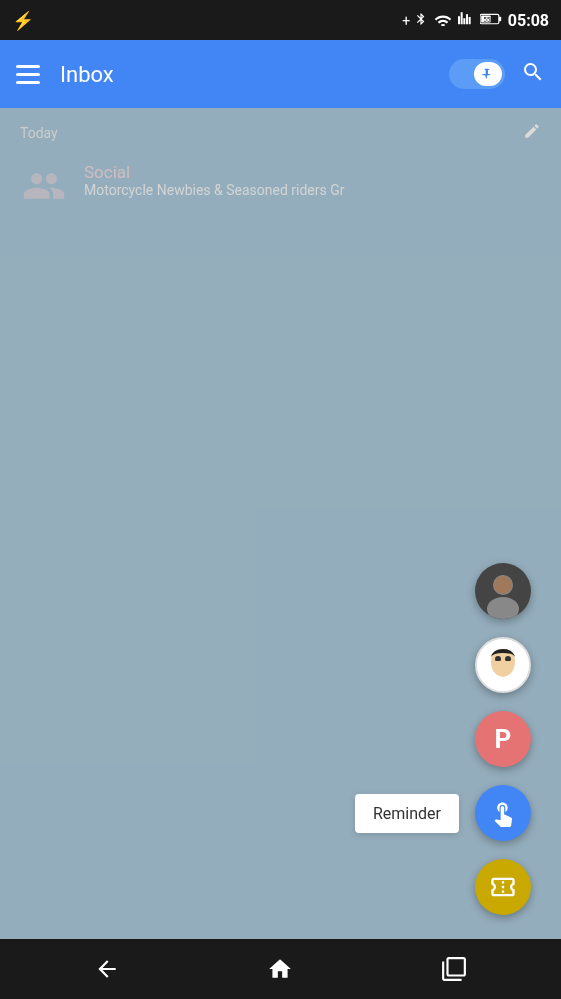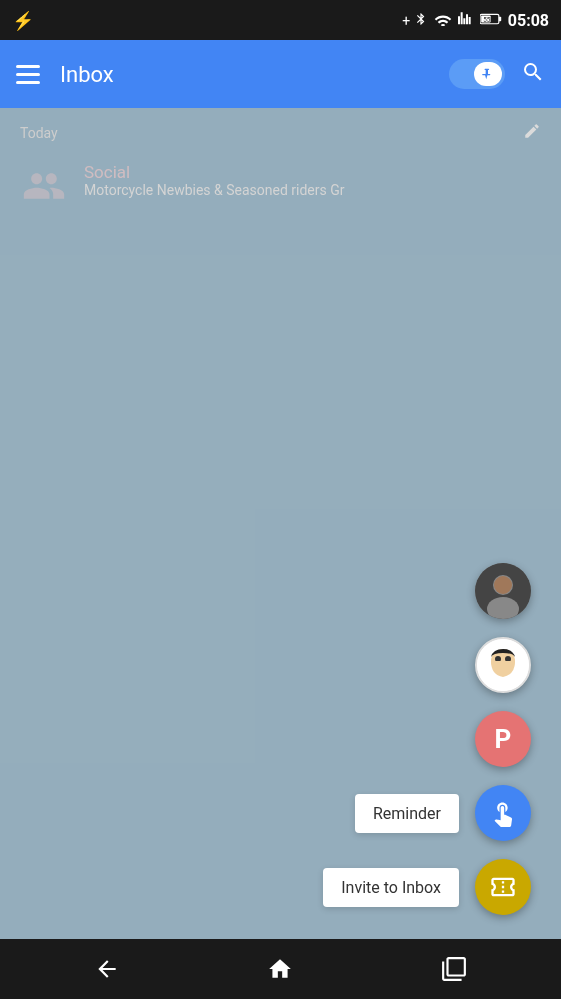--- a/index.html
+++ b/index.html
@@ -388,21 +388,20 @@
     <div class="fab-row">
       <div class="fab-label">Reminder</div>
       <div class="fab-btn blue-hand">
         <svg width="28" height="28" viewBox="0 0 24 24" fill="white">
           <path d="M9 11.24V7.5C9 6.12 10.12 5 11.5 5S14 6.12 14 7.5v3.74c1.21-.81 2-2.18 2-3.74C16 5.01 13.99 3 11.5 3S7 5.01 7 7.5c0 1.56.79 2.93 2 3.74zm9.84 4.63l-4.54-2.26c-.17-.07-.35-.11-.54-.11H13v-6c0-.83-.67-1.5-1.5-1.5S10 6.67 10 7.5v10.74c-3.6-.76-3.54-.75-3.67-.75-.31 0-.59.13-.79.33l-.79.8 4.94 4.94c.27.27.65.44 1.06.44h6.79c.75 0 1.33-.55 1.44-1.28l.75-5.27c.01-.07.02-.14.02-.2 0-.62-.38-1.16-.91-1.38z"></path>
         </svg>
       </div>
     </div>
 
     <div class="fab-row">
-      <div class="fab-label">Invite to Inbox</div>
       <div class="fab-btn gold-ticket">
         <svg width="28" height="28" viewBox="0 0 24 24" fill="white">
           <path d="M22 10V6c0-1.1-.9-2-2-2H4c-1.1 0-2 .9-2 2v4c1.1 0 2 .9 2 2s-.9 2-2 2v4c0 1.1.9 2 2 2h16c1.1 0 2-.9 2-2v-4c-1.1 0-2-.9-2-2s.9-2 2-2zm-2-1.46c-1.19.69-2 1.99-2 3.46s.81 2.77 2 3.46V18H4v-2.54c1.19-.69 2-1.99 2-3.46 0-1.48-.8-2.77-2-3.46V6h16v2.54zM11 15h2v2h-2zm0-4h2v2h-2zm0-4h2v2h-2z"></path>
         </svg>
       </div>
     </div>
 
 
   </div>
 </div>

